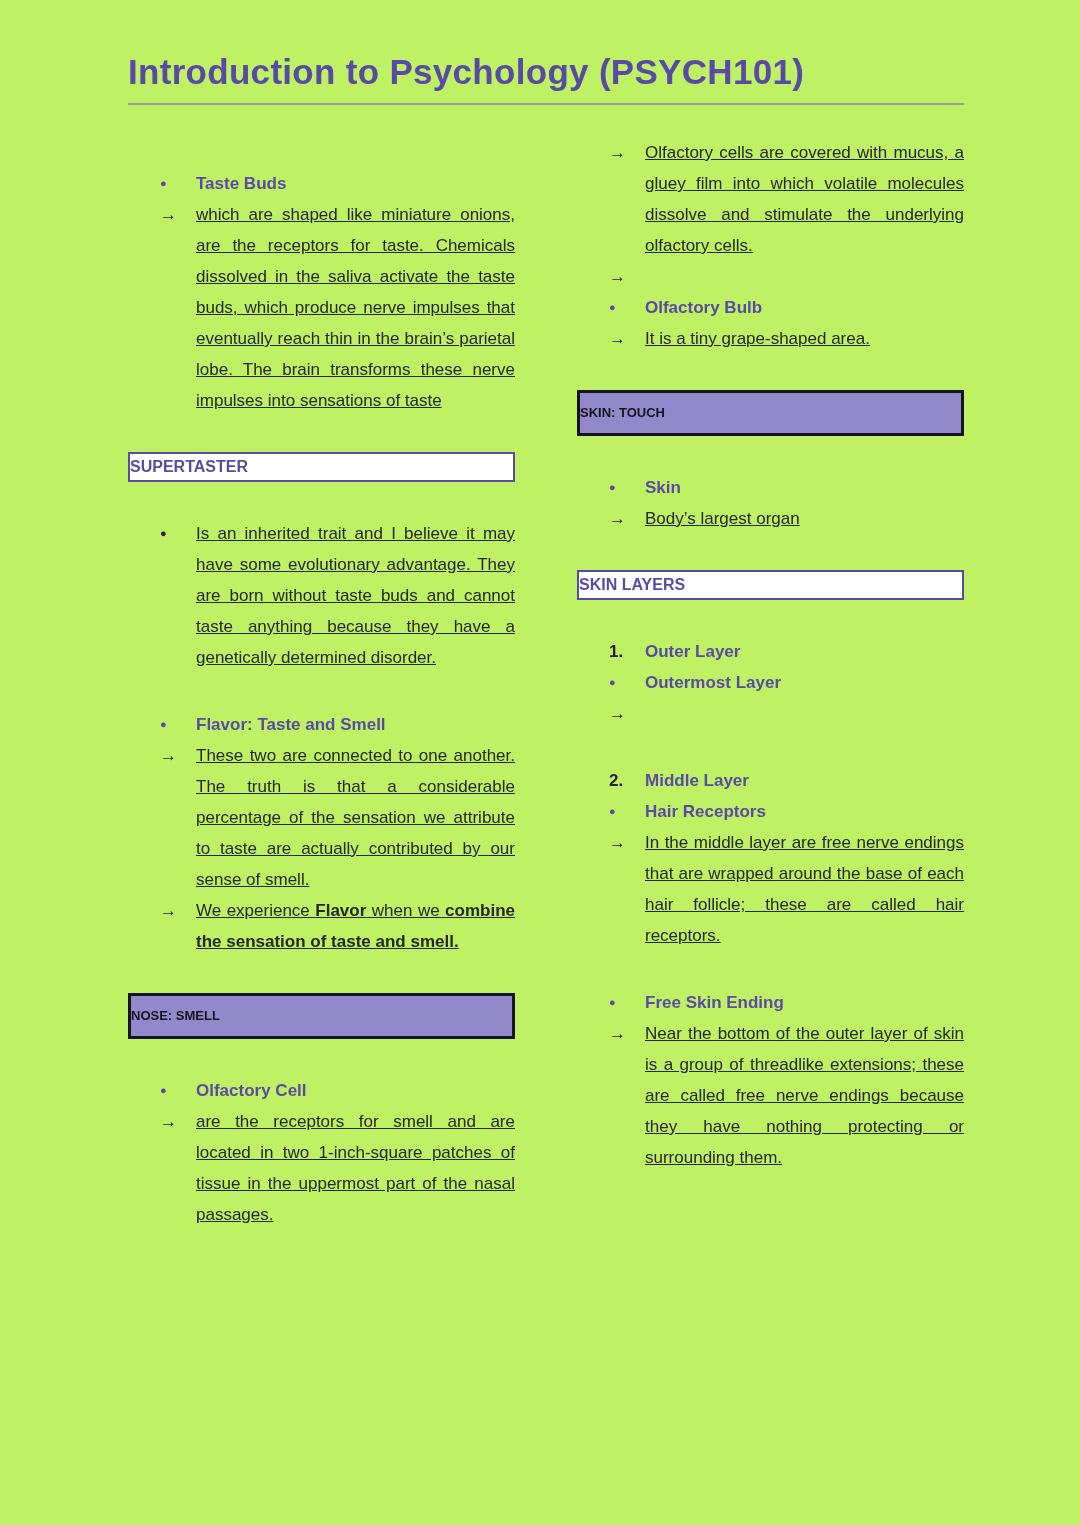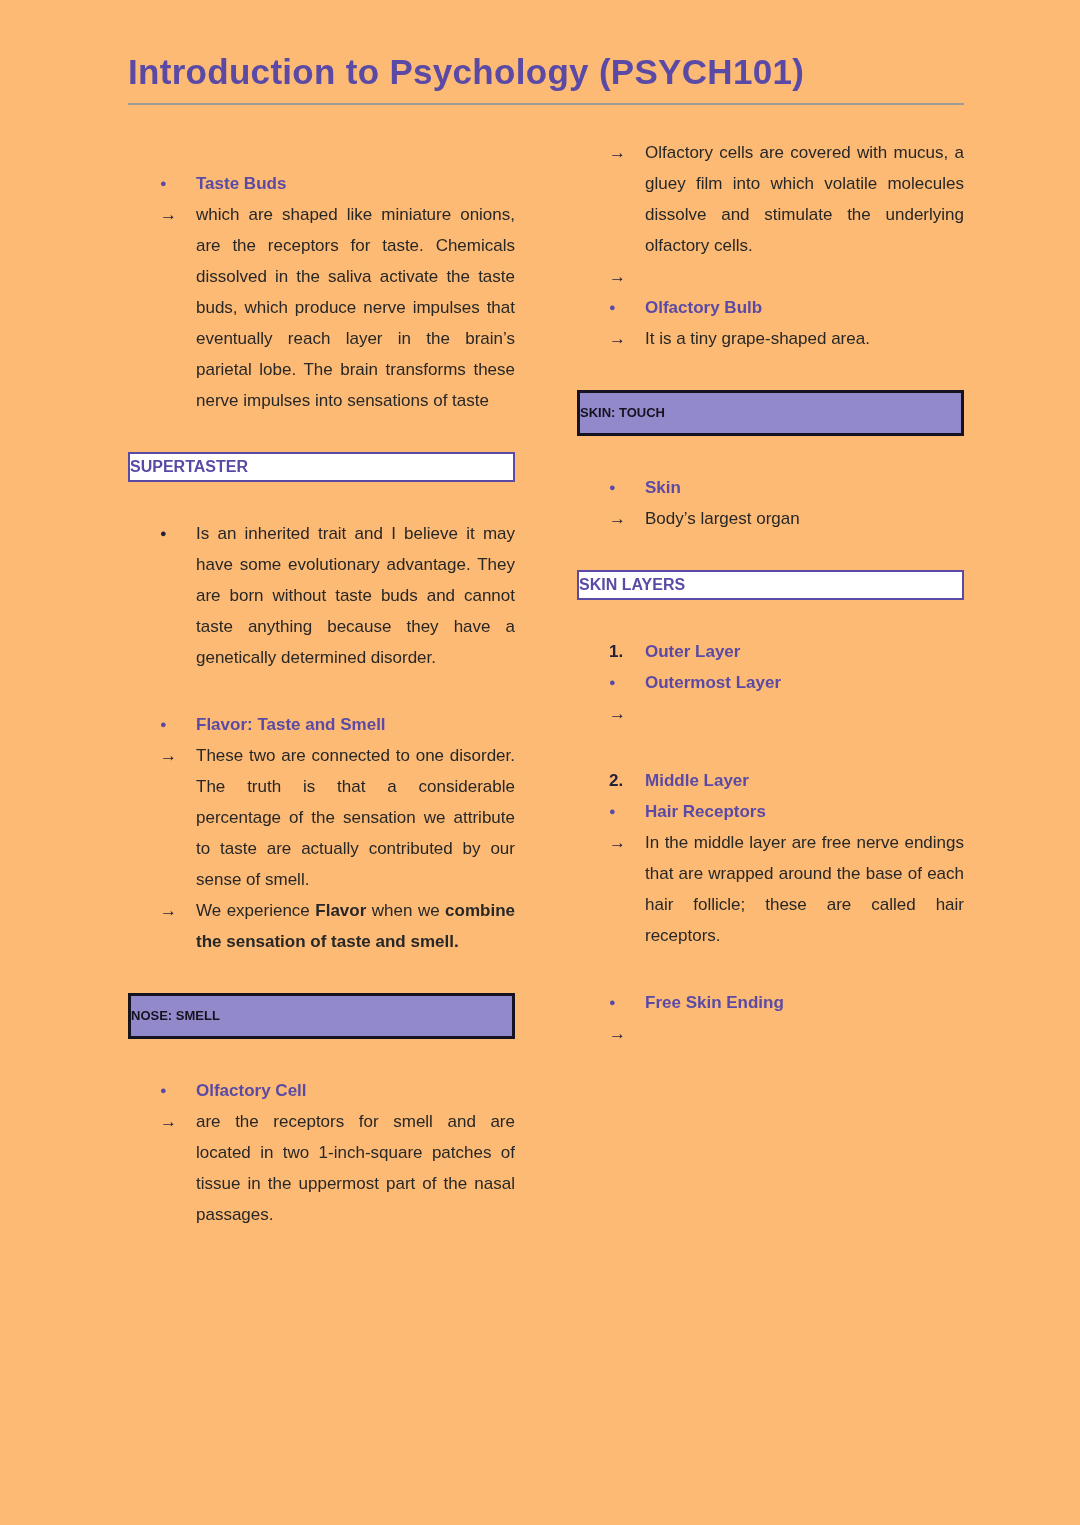--- a/index.html
+++ b/index.html
@@ -13,21 +13,21 @@
   html,body{margin:0;padding:0;background:#ffffff;}
   body{
     width:1080px;height:1525px;
     font-family:"Liberation Sans",sans-serif;
     color:var(--text);
   }
   .page{
     width:1080px;height:1525px;
     padding:52px 116px 0 128px;
     overflow:hidden;
-    background:#fdba74;
+    background:#bef264;
   }
   .title{
     color:var(--accent);
     font-size:35px;
     font-weight:bold;
     line-height:40px;
     letter-spacing:0.3px;
   }
   .divider{
     height:2px;
@@ -53,21 +53,21 @@
   .m-bullet{font-size:11px;}
   .m-bullet.accent{color:var(--accent);}
   .m-arrow{font-size:17px;}
   .m-num{font-weight:bold;font-size:17px;color:#26203a;}
   .content{
     flex:1;
     font-size:17px;
     line-height:31px;
     color:var(--text);
   }
-  .content.justify{text-align:justify;}
+  .content.justify{text-align:justify;text-decoration:underline;}
   .content.heading{color:var(--accent);font-weight:bold;}
   .content .b{font-weight:bold;}
   .box{
     border:2px solid var(--accent);
     color:var(--accent);
     font-weight:bold;
     text-align:left;
     font-size:16px;
     line-height:22px;
     padding:2px 0;
@@ -89,40 +89,40 @@
   <div class="divider"></div>
   <div class="columns">
     <div class="col left" id="col-left">
         <div class="group">
           <div class="item">
             <span class="marker m-bullet accent">●</span>
             <div class="content heading">Taste Buds</div>
           </div>
           <div class="item">
             <span class="marker m-arrow">→</span>
-            <div class="content justify">which are shaped like miniature onions, are the receptors for taste. Chemicals dissolved in the saliva activate the taste buds, which produce nerve impulses that eventually reach layer in the brain’s parietal lobe. The brain transforms these nerve impulses into sensations of taste</div>
+            <div class="content justify">which are shaped like miniature onions, are the receptors for taste. Chemicals dissolved in the saliva activate the taste buds, which produce nerve impulses that eventually reach thin in the brain’s parietal lobe. The brain transforms these nerve impulses into sensations of taste</div>
           </div>
         </div>
         <div class="group">
           <div class="box">SUPERTASTER</div>
         </div>
         <div class="group">
           <div class="item">
             <span class="marker m-bullet">●</span>
             <div class="content justify">Is an inherited trait and I believe it may have some evolutionary advantage. They are born without taste buds and cannot taste anything because they have a genetically determined disorder.</div>
           </div>
         </div>
         <div class="group">
           <div class="item">
             <span class="marker m-bullet accent">●</span>
             <div class="content heading">Flavor: Taste and Smell</div>
           </div>
           <div class="item">
             <span class="marker m-arrow">→</span>
-            <div class="content justify">These two are connected to one disorder. The truth is that a considerable percentage of the sensation we attribute to taste are actually contributed by our sense of smell.</div>
+            <div class="content justify">These two are connected to one another. The truth is that a considerable percentage of the sensation we attribute to taste are actually contributed by our sense of smell.</div>
           </div>
           <div class="item">
             <span class="marker m-arrow">→</span>
             <div class="content justify"><span>We experience </span><span class="b">Flavor</span><span> when we </span><span class="b">combine the sensation of taste and smell.</span></div>
           </div>
         </div>
         <div class="group">
           <div class="box filled">NOSE: SMELL</div>
         </div>
         <div class="group">
@@ -197,17 +197,18 @@
             <div class="content justify">In the middle layer are free nerve endings that are wrapped around the base of each hair follicle; these are called hair receptors.</div>
           </div>
         </div>
         <div class="group">
           <div class="item">
             <span class="marker m-bullet accent">●</span>
             <div class="content heading">Free Skin Ending</div>
           </div>
           <div class="item">
             <span class="marker m-arrow">→</span>
+            <div class="content justify">Near the bottom of the outer layer of skin is a group of threadlike extensions; these are called free nerve endings because they have nothing protecting or surrounding them.</div>
           </div>
         </div>
       </div>
   </div>
 </div>
 
 </body></html>

